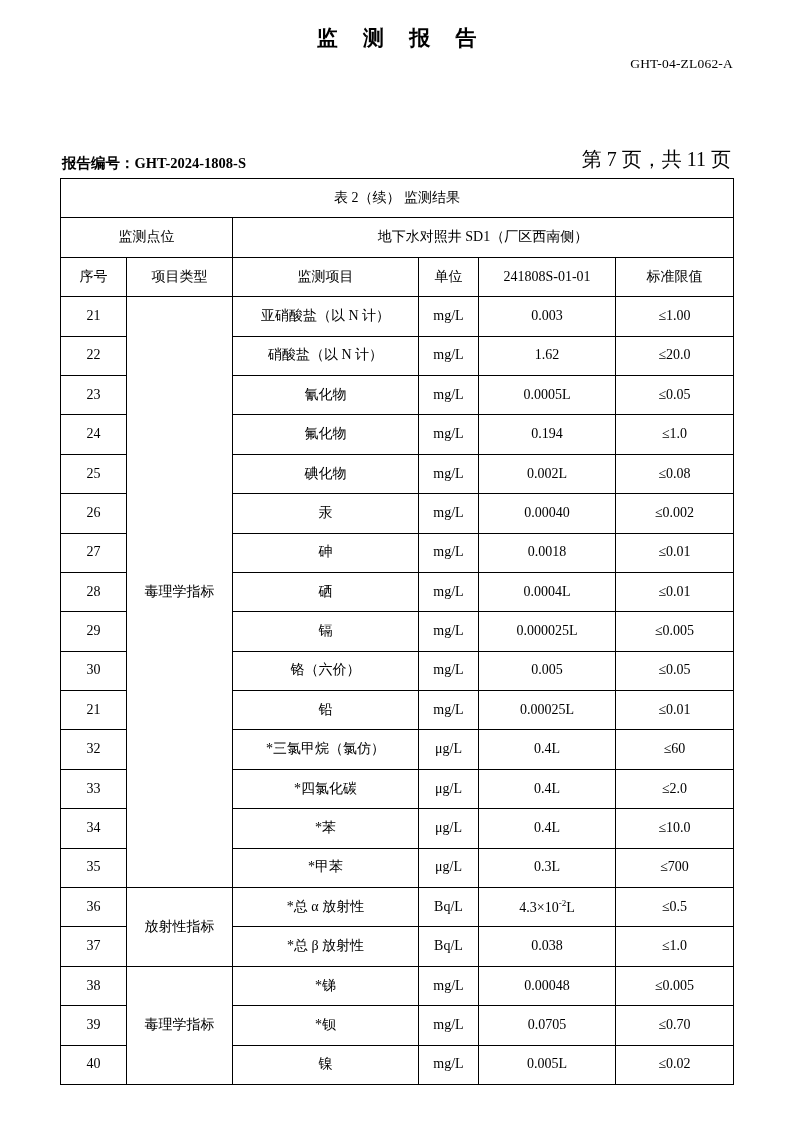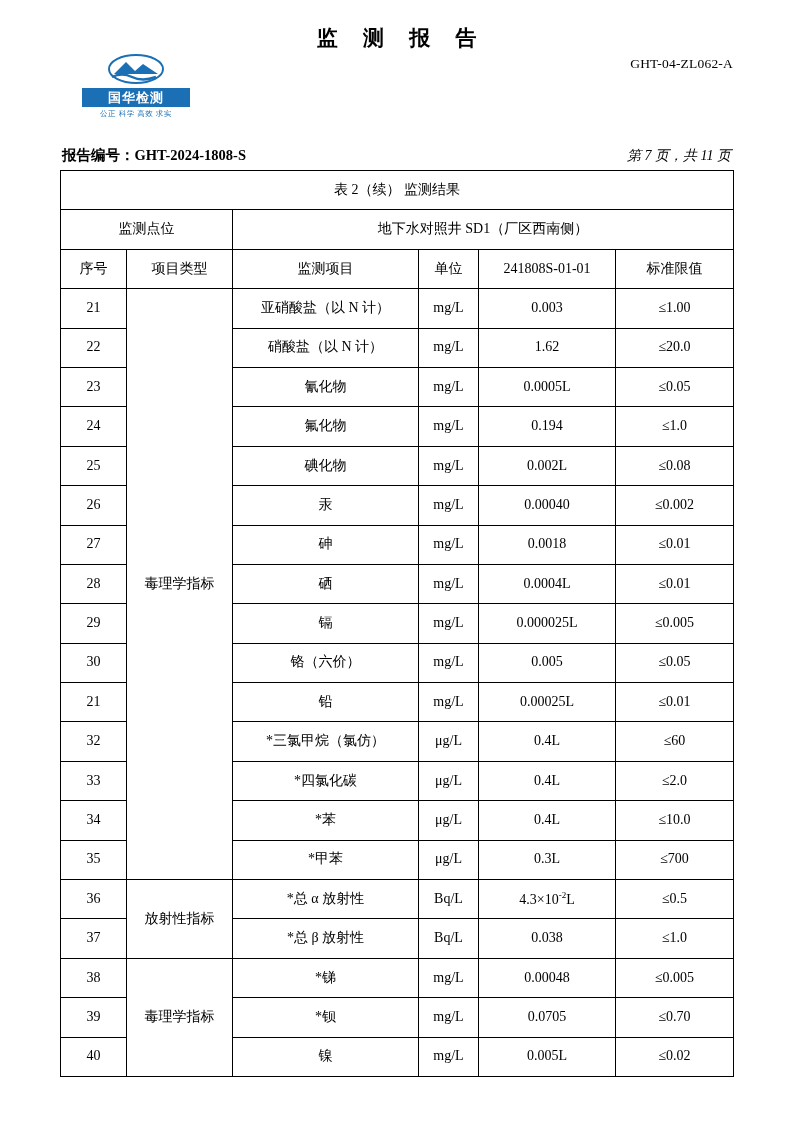--- a/index.html
+++ b/index.html
@@ -99,21 +99,21 @@
   .info-row {
     display: flex;
     justify-content: space-between;
     align-items: flex-end;
     font-size: 14.5px;
     margin-top: 14px;
     margin-bottom: 5px;
     padding: 0 2px;
   }
   .info-row .left { font-weight: bold; }
-  .info-row .right { font-size: 14px; font-style: italic; }
+  .info-row .right { font-size: 20px; }
 
   
   table.report {
     border-collapse: collapse;
     width: 673px;
     table-layout: fixed;
   }
   table.report td {
     border: 1px solid #000000;
     text-align: center;
@@ -147,31 +147,20 @@
   .c-limit  { width: 118px; }
 
   sup { font-size: 9px; vertical-align: super; }
 </style>
 </head>
 <body>
 
 <div class="page">
 
   <div class="header">
-    <div class="logo">
-      <div class="logo-top">
-        <svg class="logo-wave" viewBox="0 0 56 30">
-          <ellipse cx="28" cy="15" rx="27" ry="14" fill="none" stroke="#1a6fb5" stroke-width="2"></ellipse>
-          <path d="M6 20 L18 8 L27 17 L35 10 L50 20 Z" fill="#1a6fb5"></path>
-          <path d="M4 23 Q14 18 24 23 T48 23" fill="none" stroke="#1a6fb5" stroke-width="2.4"></path>
-        </svg>
-      </div>
-      <div class="logo-band">国华检测</div>
-      <div class="logo-sub">公正 科学 高效 求实</div>
-    </div>
     <div class="doc-code">GHT-04-ZL062-A</div>
     <div class="report-title">监 测 报 告</div>
   </div>
 
   <div class="info-row">
     <div class="left">报告编号：GHT-2024-1808-S</div>
     <div class="right">第 7 页，共 11 页</div>
   </div>
 
   <table class="report">

